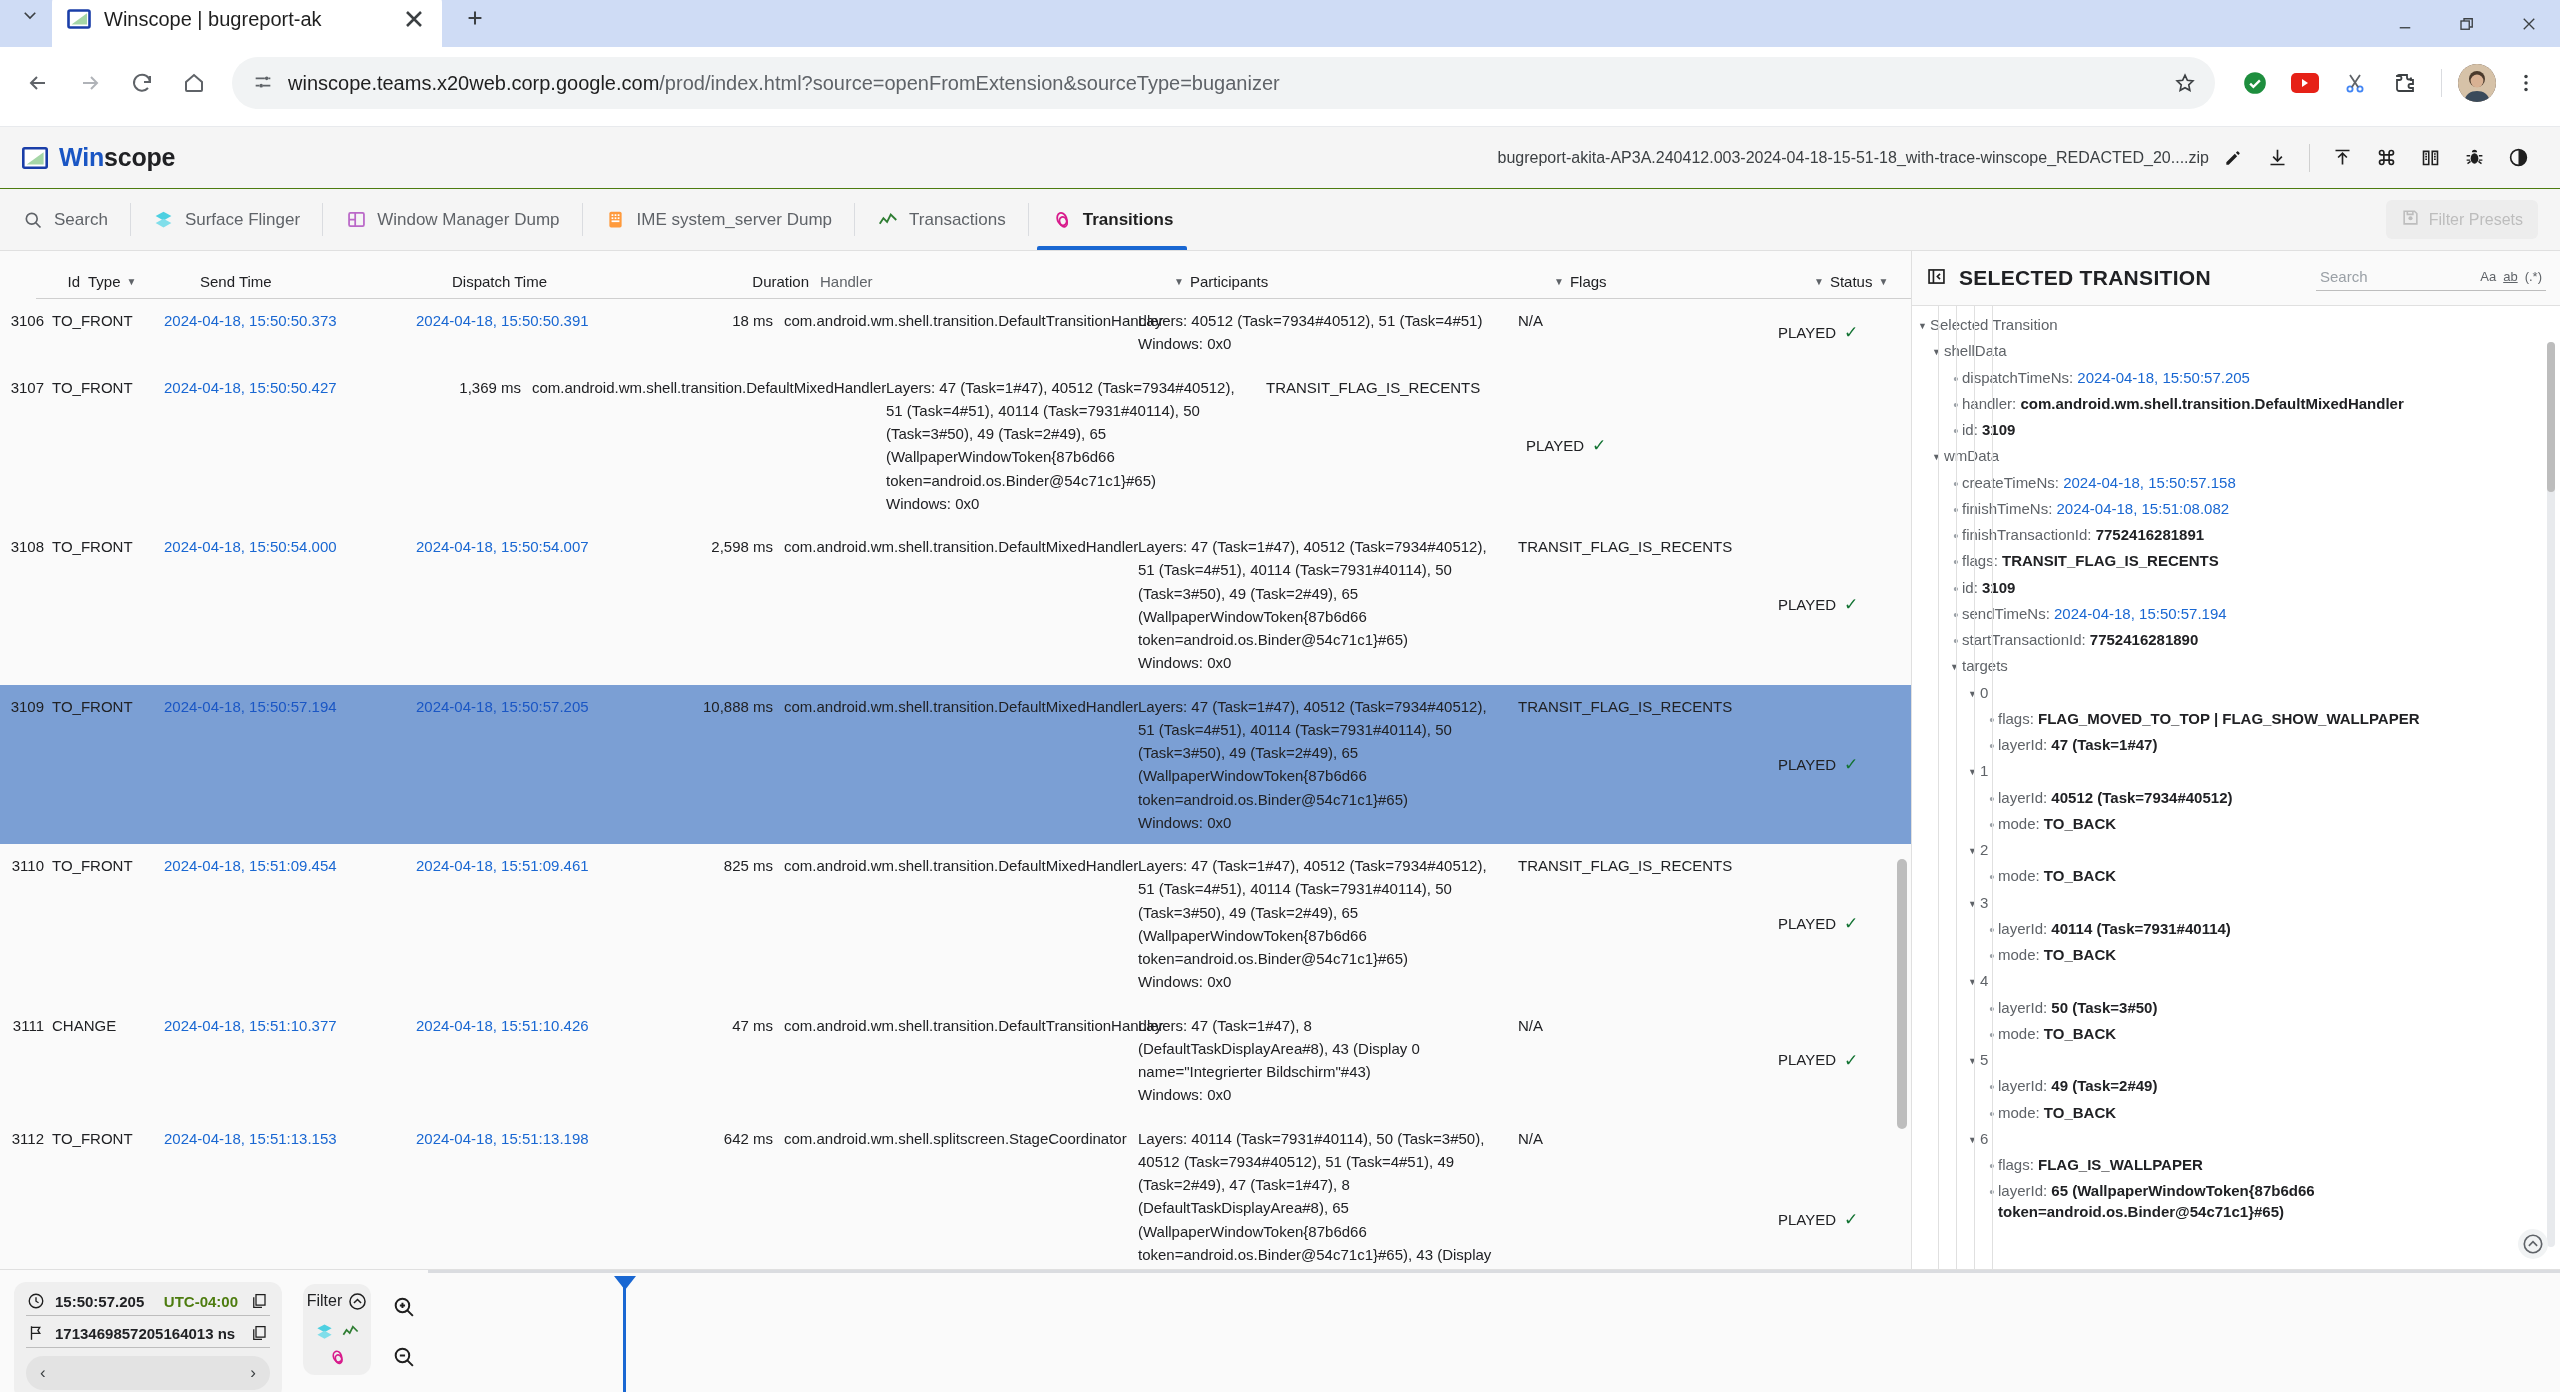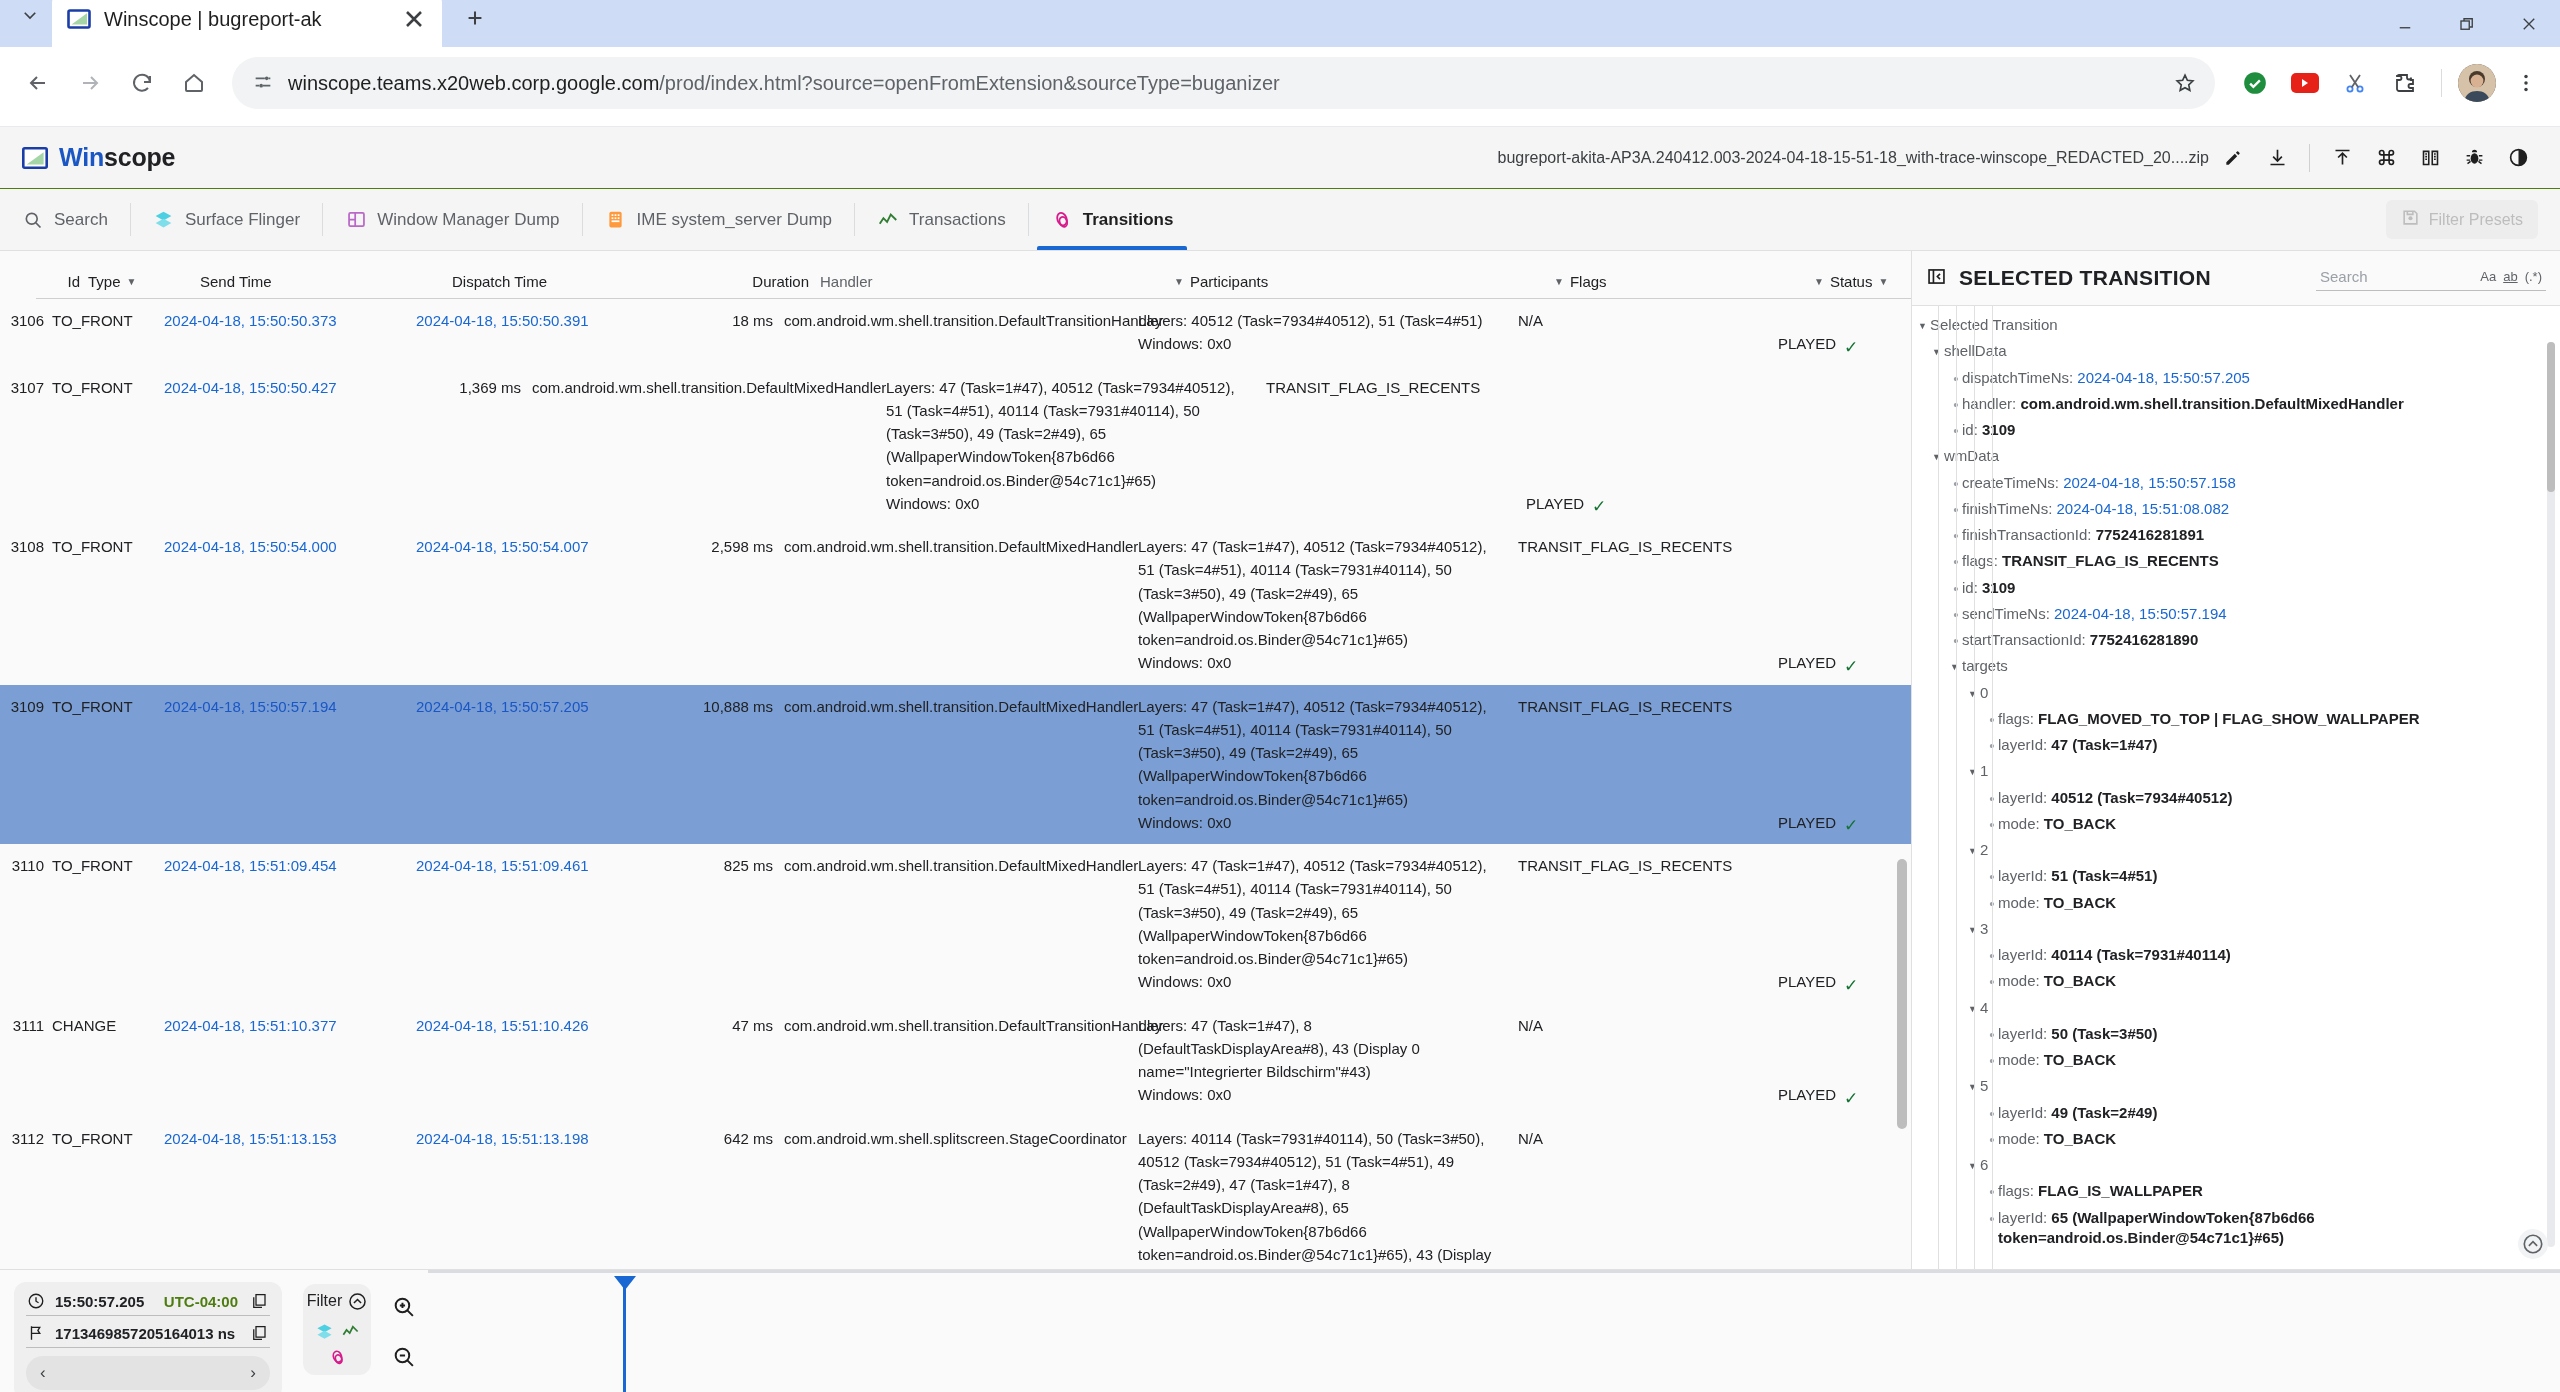--- a/index.html
+++ b/index.html
@@ -113,21 +113,21 @@
   .row.selected .c-send,.row.selected .c-disp{color:#1a56c4;}
   .c{padding-left:2px;}
   .c-id{width:50px;text-align:right;padding-right:6px;}
   .c-type{width:112px;}
   .c-send{width:252px;color:#1967d2;}
   .c-disp{width:252px;color:#1967d2;}
   .c-dur{width:116px;text-align:right;padding-right:9px;}
   .c-handler{width:354px;}
   .c-part{width:380px;padding-right:14px;}
   .c-flags{width:260px;}
-  .c-status{flex:1;display:flex;align-items:flex-end;gap:8px;}
+  .c-status{flex:1;display:flex;align-items:center;gap:8px;}
   .check{color:#137333;font-size:17px;line-height:1;}
 
   .vscroll{position:absolute;right:4px;top:560px;width:10px;height:270px;background:#bdbdbd;border-radius:5px;}
 
   
   .right-pane{flex:1;background:#fff;display:flex;flex-direction:column;position:relative;}
   .rp-head{
     height:55px;display:flex;align-items:center;gap:12px;padding:0 14px;
     background:#fafafa;border-bottom:1px solid #e0e0e0;
   }
@@ -687,24 +687,20 @@
           <span class="bullet">•</span>
           <span><span class="k">layerId: </span><span class="v">40512 (Task=7934#40512)</span></span>
         </div>
         <div class="tn lvl4">
           <span class="bullet">•</span>
           <span><span class="k">mode: </span><span class="v">TO_BACK</span></span>
         </div>
         <div class="tn lvl3">
           <span class="tw">▼</span>
           <span class="k">2</span>
-        </div>
-        <div class="tn lvl4">
-          <span class="bullet">•</span>
-          <span><span class="k">layerId: </span><span class="v">51 (Task=4#51)</span></span>
         </div>
         <div class="tn lvl4">
           <span class="bullet">•</span>
           <span><span class="k">mode: </span><span class="v">TO_BACK</span></span>
         </div>
         <div class="tn lvl3">
           <span class="tw">▼</span>
           <span class="k">3</span>
         </div>
         <div class="tn lvl4">

